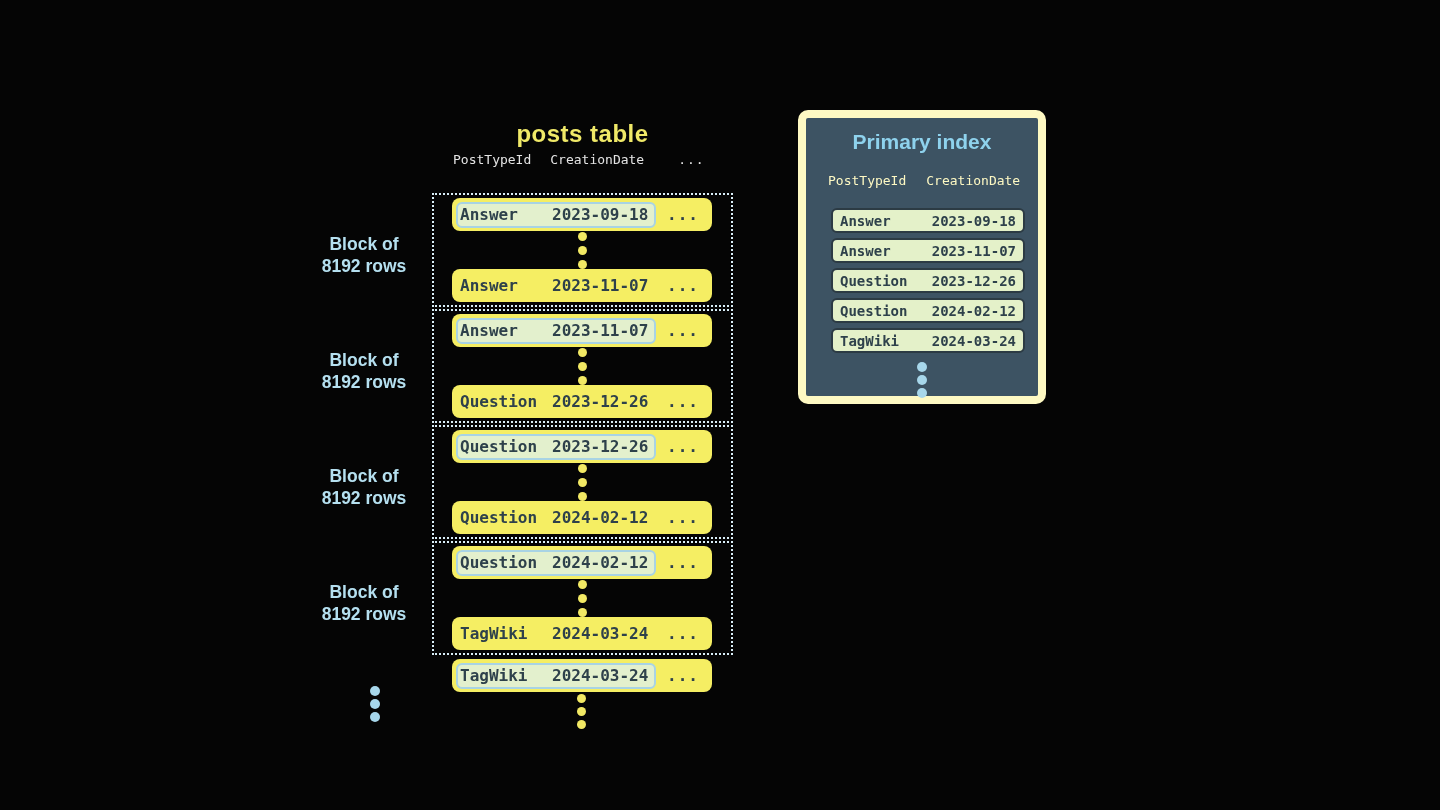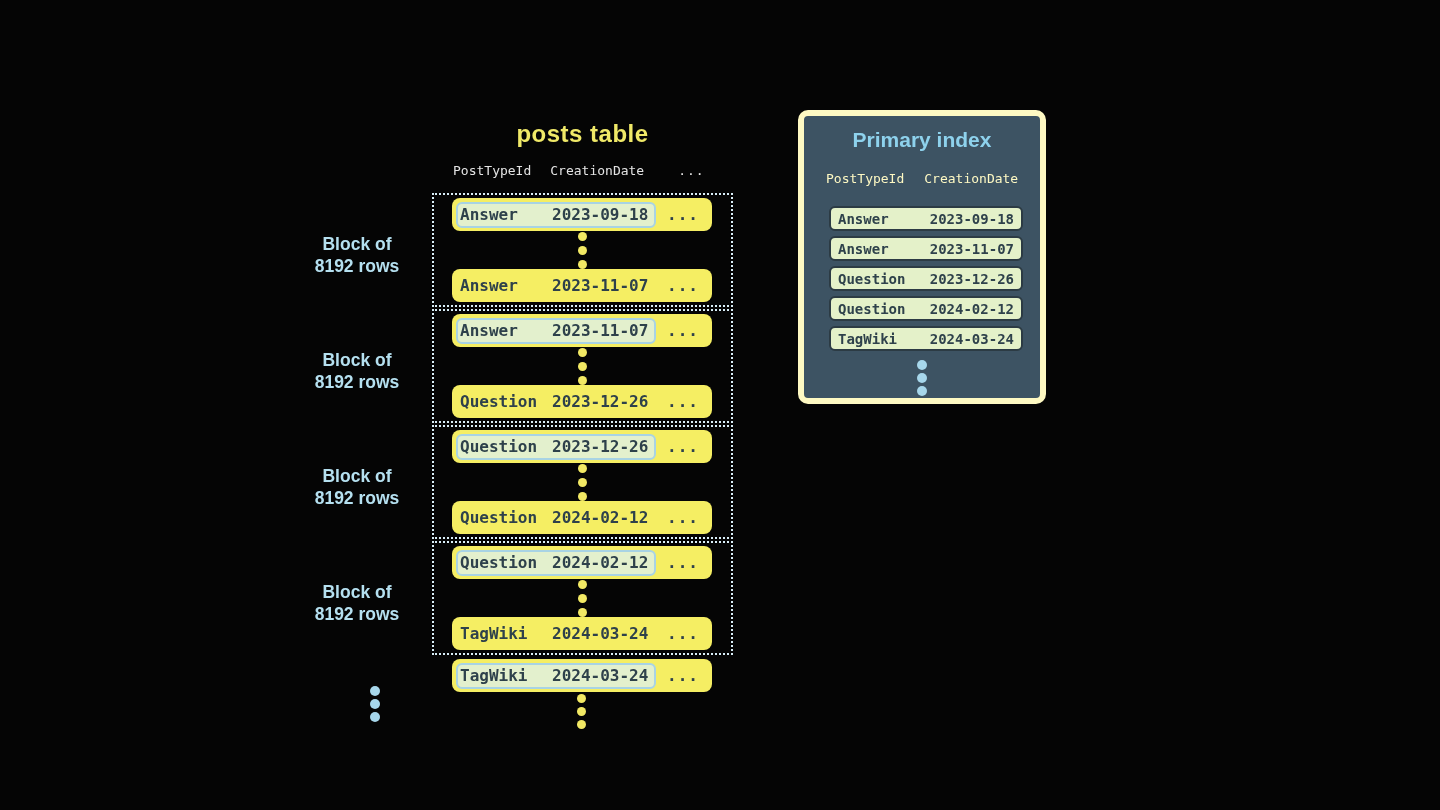--- a/index.html
+++ b/index.html
@@ -10,21 +10,21 @@
   }
   .stage{position:relative;width:1440px;height:810px;background:#050505;}
 
   
   .posts{position:absolute;left:432px;top:110px;width:301px;height:640px;}
   .posts-title{
     position:absolute;top:10px;left:0;width:100%;margin:0;text-align:center;
     font-size:24px;font-weight:700;color:#f0e968;letter-spacing:.5px;
   }
   .table-header{
-    position:absolute;top:53px;left:21px;white-space:nowrap;
+    position:absolute;top:42px;left:21px;white-space:nowrap;
     font-family:"DejaVu Sans Mono",monospace;font-size:13px;color:#e4e4e4;
   }
   .table-header .h2m{margin-left:19px;}
   .table-header .h3m{margin-left:34px;letter-spacing:1px;}
 
   .blocks{position:absolute;top:83px;left:0;display:flex;flex-direction:column;gap:2px;}
   .block{
     width:301px;height:114px;box-sizing:border-box;
     border:2px dotted #d9eef7;
     display:flex;flex-direction:column;justify-content:space-between;
@@ -51,30 +51,30 @@
   .vdots i{display:block;border-radius:50%;}
   .ydots i{width:9px;height:9px;background:#f2e964;}
   .ydots.grow{flex:1;justify-content:center;gap:5px;align-self:center;}
   .ydots.tail{position:absolute;left:145px;top:584px;gap:4px;}
   .bdots i{width:10px;height:10px;background:#a7d7eb;}
   .stage-bdots{position:absolute;left:370px;top:686px;gap:3px;}
 
   .overflow-row{position:absolute;left:20px;top:549px;}
 
   .block-label{
-    position:absolute;left:302px;width:110px;text-align:center;
+    position:absolute;left:309px;width:110px;text-align:center;
     color:#b5e0f0;font-size:17.5px;line-height:22px;font-weight:600;
   }
   .bl-1{top:233px;} .bl-2{top:349px;} .bl-3{top:465px;} .bl-4{top:581px;}
   .block-label span{display:block;}
 
   
   .index-panel{
     position:absolute;left:798px;top:110px;width:248px;height:294px;box-sizing:border-box;
-    background:#3d5363;border:6px solid #fef9c3;border-radius:10px;
+    background:#3d5363;border:8px solid #fef9c3;border-radius:10px;
   }
   .idx-title{
     position:absolute;top:12px;left:0;width:100%;margin:0;text-align:center;
     font-size:21px;font-weight:700;color:#8ed2ed;
   }
   .idx-header{
     position:absolute;top:55px;left:22px;white-space:nowrap;
     font-family:"DejaVu Sans Mono",monospace;font-size:13px;color:#fef9c3;
   }
   .idx-header .h2m{margin-left:20px;}

